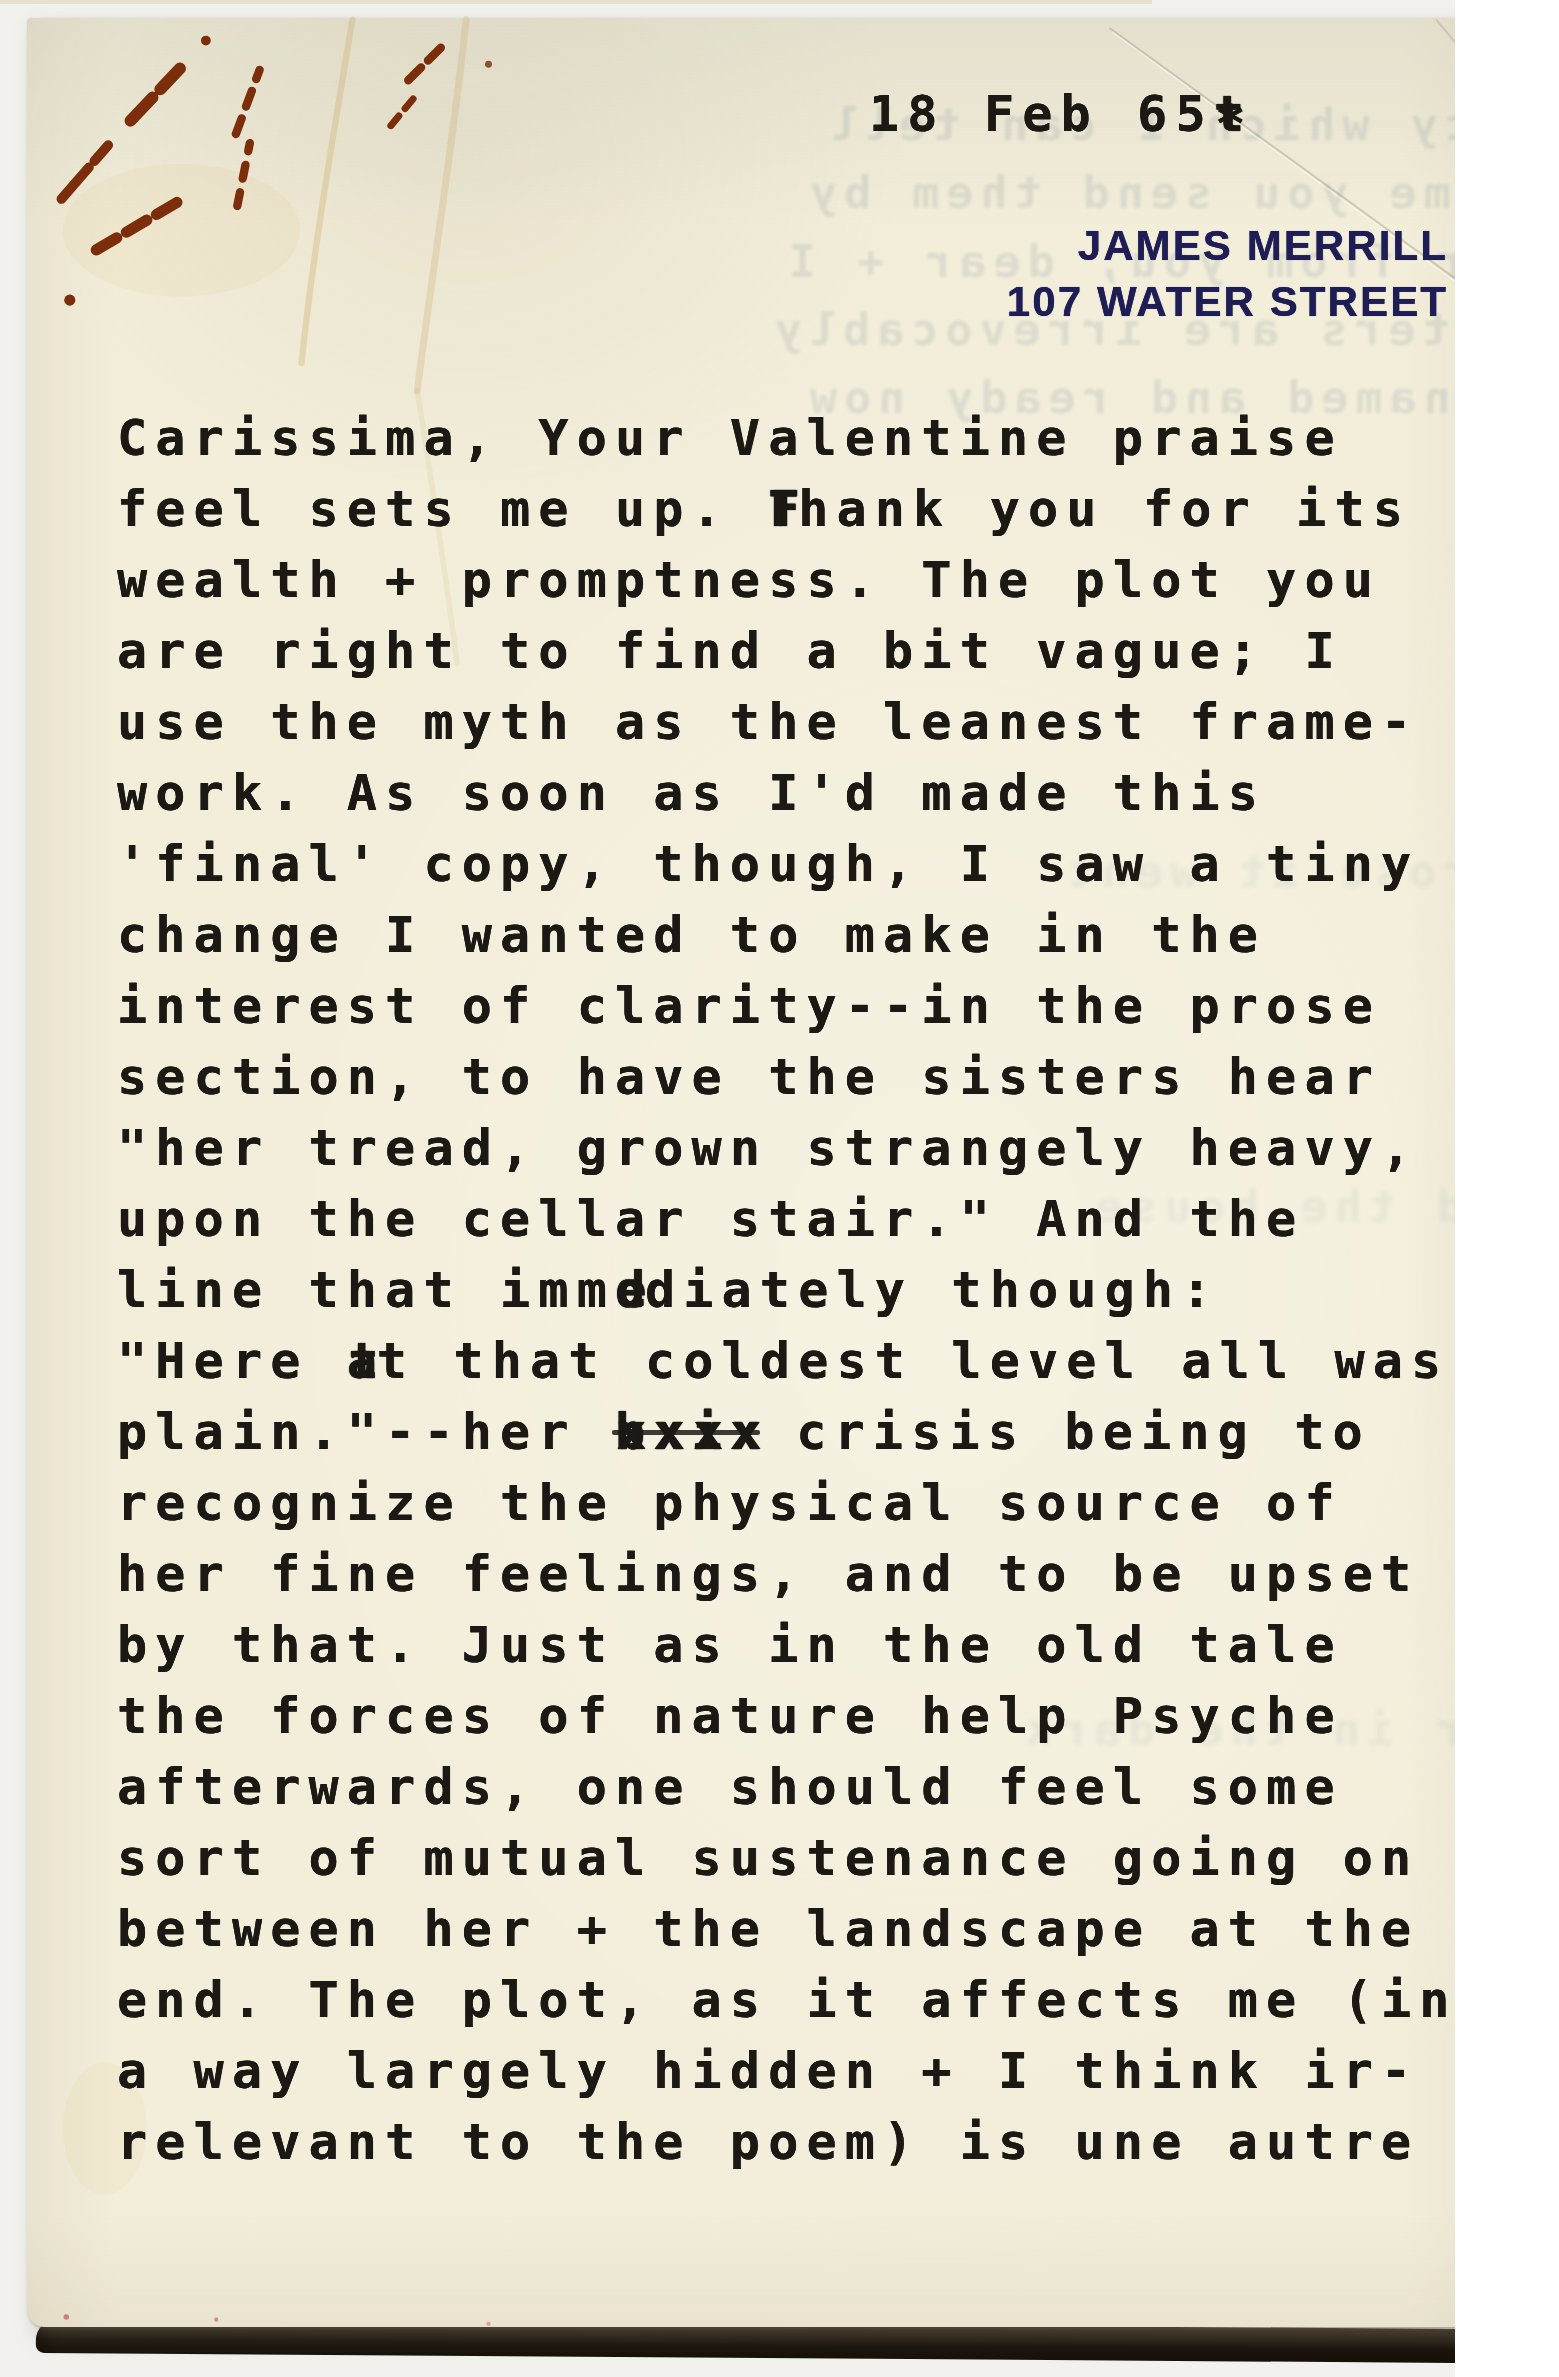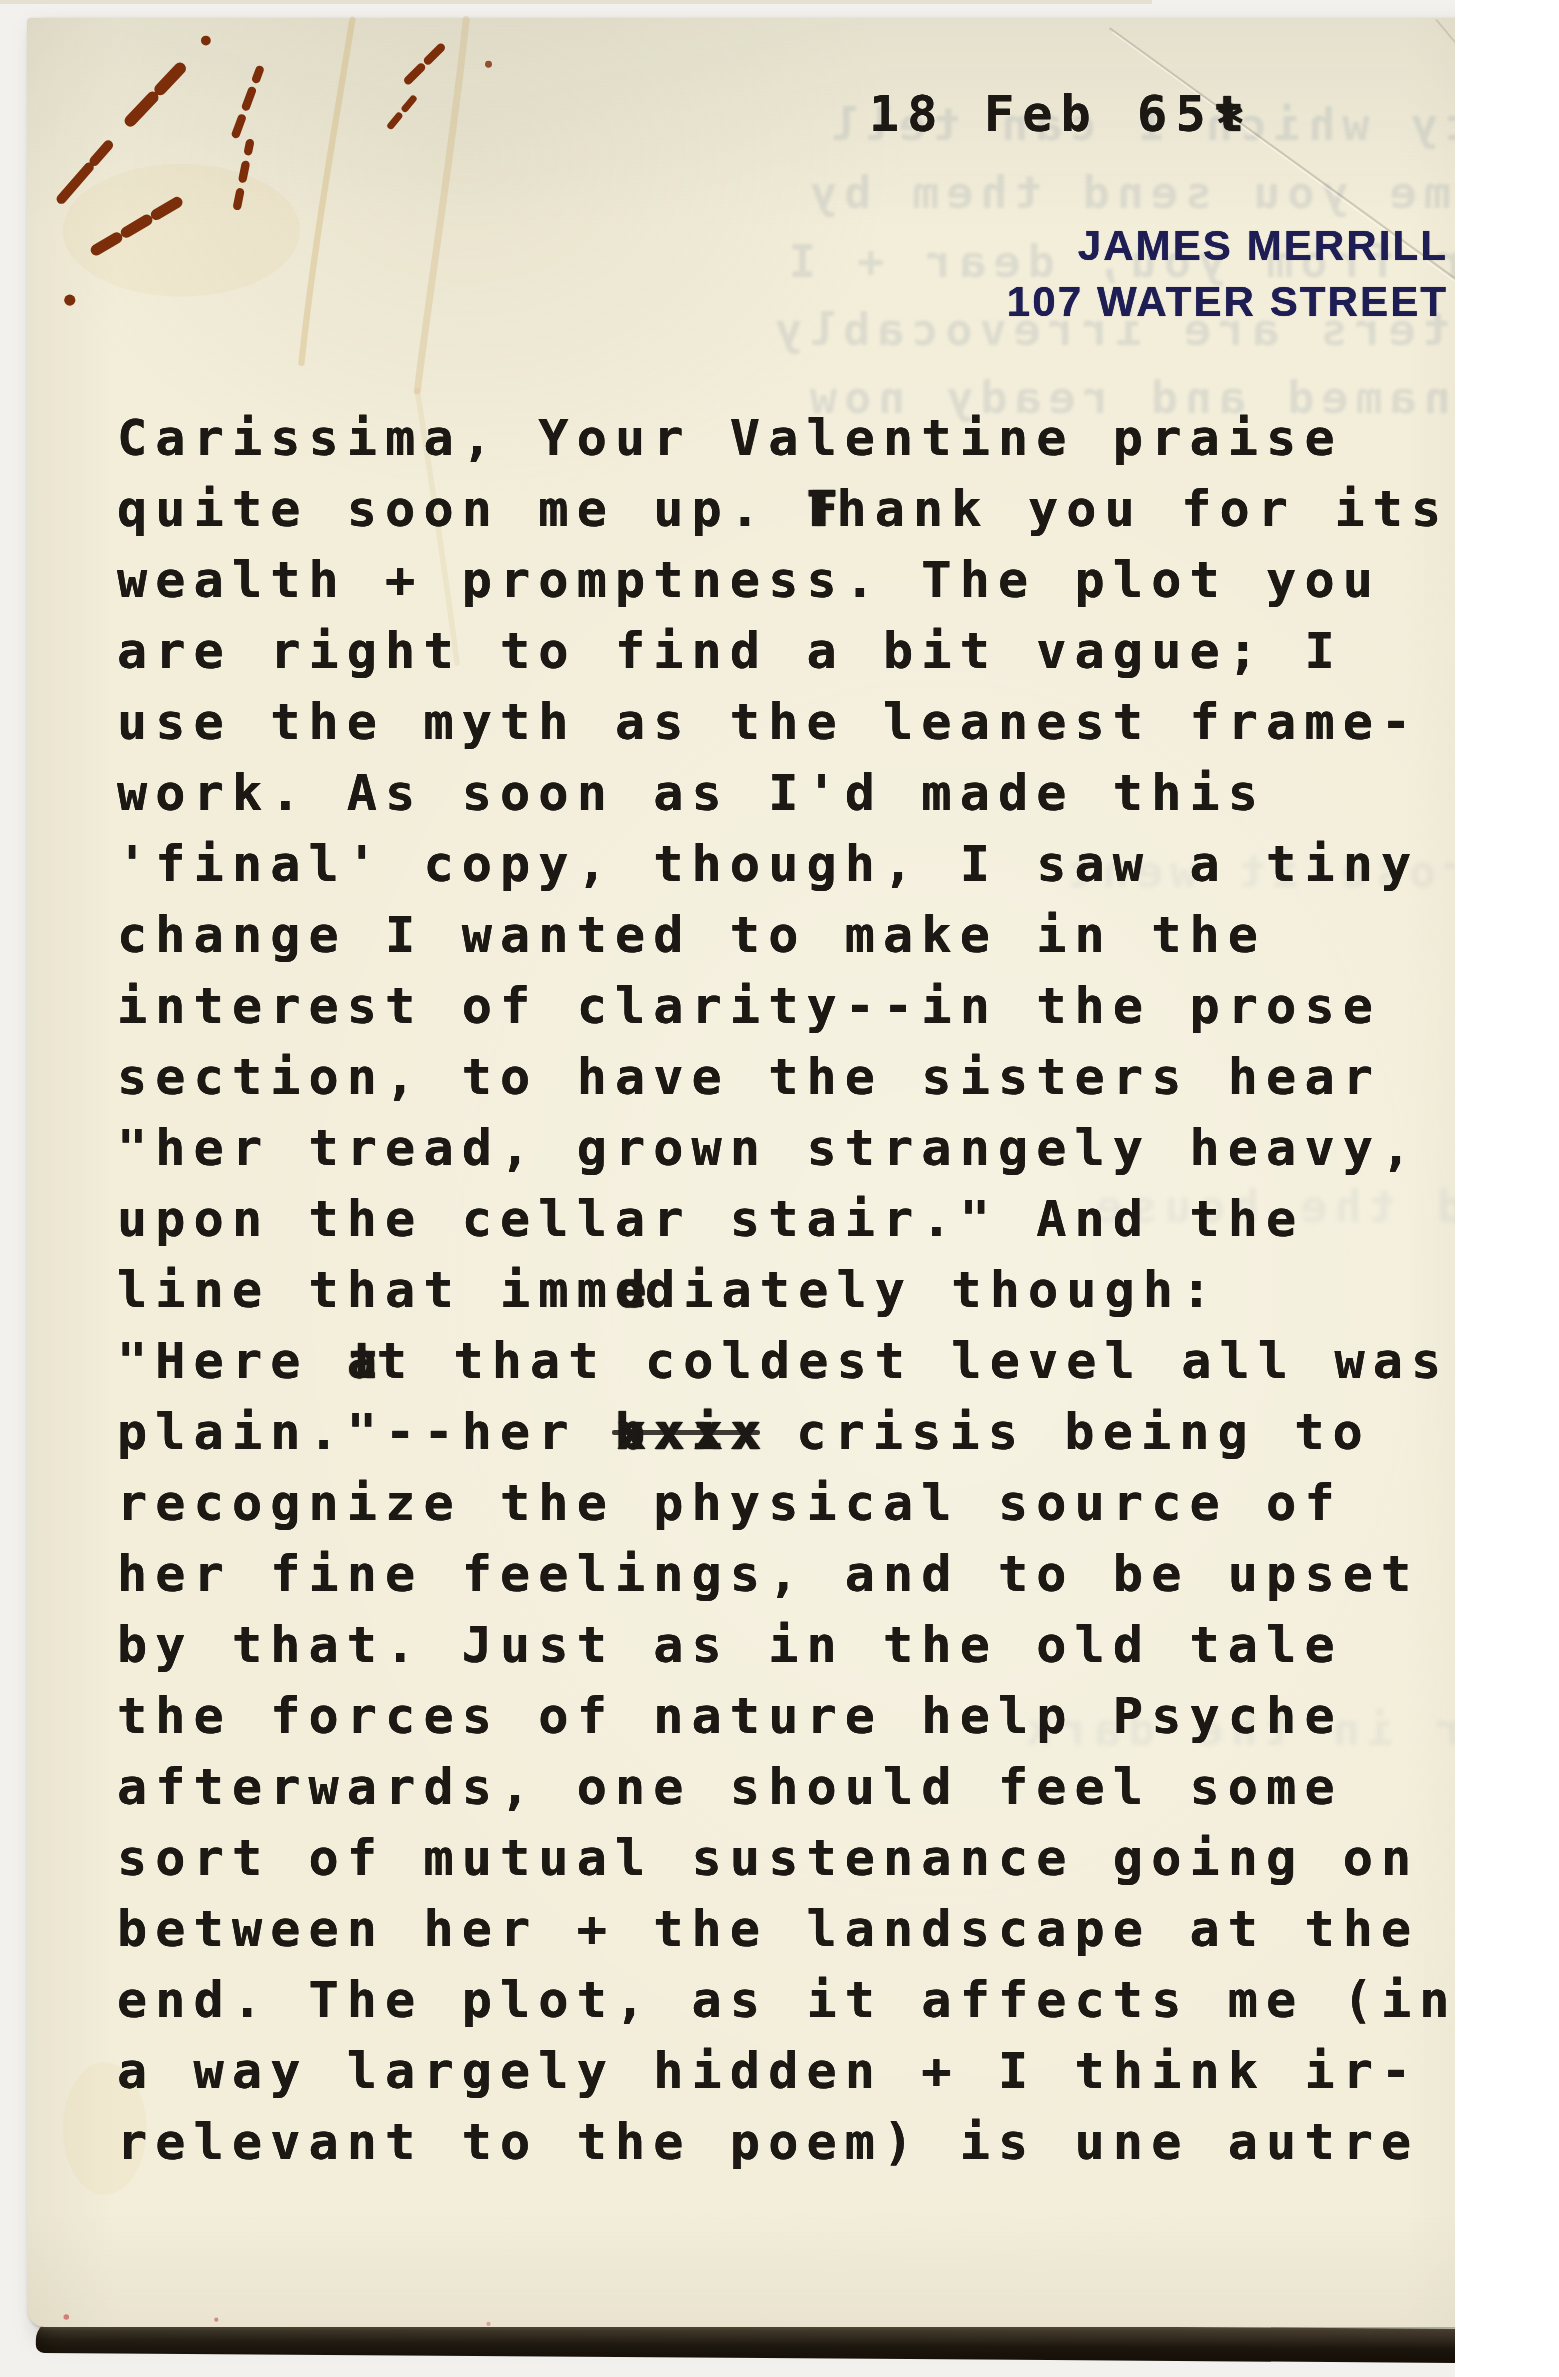--- a/index.html
+++ b/index.html
@@ -139,21 +139,21 @@
 
   <div class="date-line"><span>18 Feb 65</span><span class="cell"><span class="b">t</span><span class="over" style="--dy: 9.8px;">*</span></span></div>
 
   <div class="letterhead">
     <div>JAMES MERRILL</div>
     <div>107 WATER STREET</div>
   </div>
 
   <div class="typed-body">
       <div class="bline"><span>Carissima, Your Valentine praise</span></div>
-      <div class="bline"><span>quite soon me up. </span><span class="cell"><span class="b">T</span><span class="over">F</span></span><span>hank you for its</span></div>
+      <div class="bline"><span>feel sets me up. </span><span class="cell"><span class="b">T</span><span class="over">F</span></span><span>hank you for its</span></div>
       <div class="bline"><span>wealth + promptness. The plot you</span></div>
       <div class="bline"><span>are right to find a bit vague; I</span></div>
       <div class="bline"><span>use the myth as the leanest frame-</span></div>
       <div class="bline"><span>work. As soon as I'd made this</span></div>
       <div class="bline"><span>'final' copy, though, I saw a tiny</span></div>
       <div class="bline"><span>change I wanted to make in the</span></div>
       <div class="bline"><span>interest of clarity--in the prose</span></div>
       <div class="bline"><span>section, to have the sisters hear</span></div>
       <div class="bline"><span>"her tread, grown strangely heavy,</span></div>
       <div class="bline"><span>upon the cellar stair." And the</span></div>

